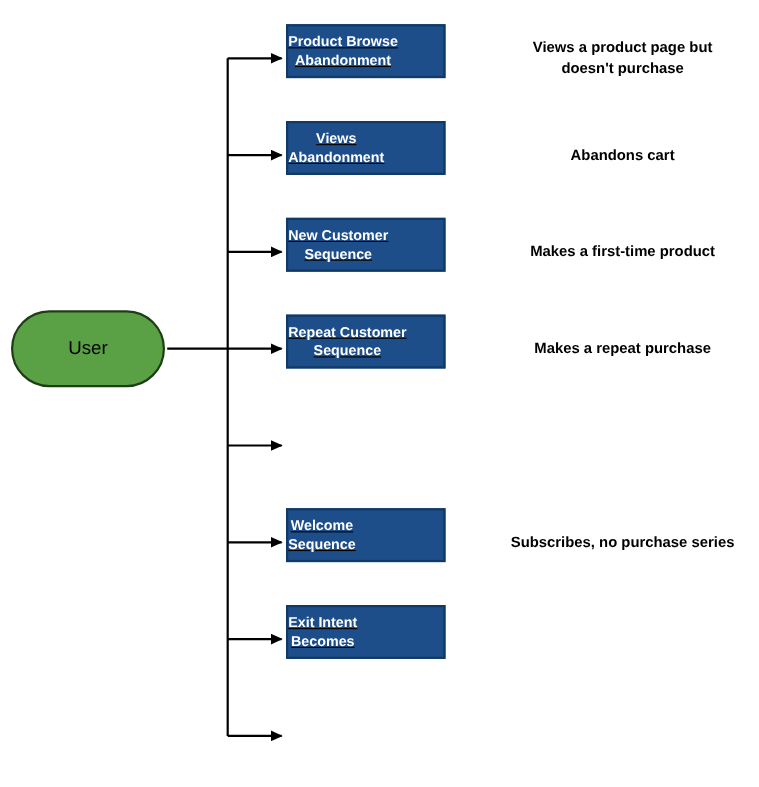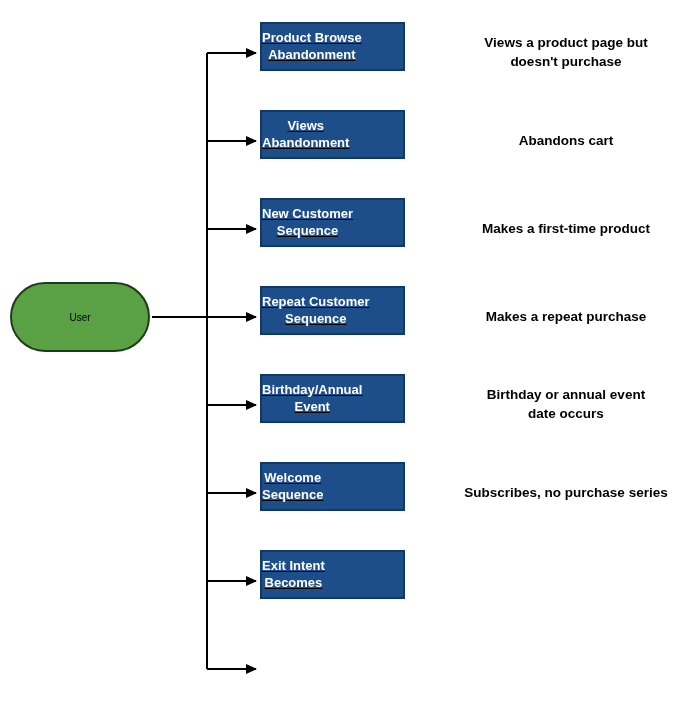--- a/index.html
+++ b/index.html
@@ -15,21 +15,21 @@
   html,body{width:690px;height:715px;background:#ffffff;overflow:hidden;}
   body{font-family:"Liberation Sans", sans-serif;position:relative;}
   .stage{position:absolute;left:0;top:0;width:690px;height:715px;}
   svg.wires{position:absolute;left:0;top:0;width:690px;height:715px;pointer-events:none;}
   svg.wires line{stroke:var(--line);stroke-width:2;}
   .arrowhead{fill:var(--line);}
   .user-node{
     position:absolute;left:10px;top:282px;width:140px;height:70px;
     background:var(--user-fill);border:2px solid var(--user-border);
     border-radius:35px;display:flex;align-items:center;justify-content:center;
-    font-size:10px;color:#000;
+    font-size:17px;color:#000;
   }
   .branch{position:absolute;left:0;width:690px;height:62px;}
   .box{
     position:absolute;left:260px;top:0;width:145px;height:49px;
     background:var(--box-fill);border:2px solid var(--box-border);
     display:flex;align-items:center;justify-content:flex-start;text-align:center;text-decoration:underline;
   }
   .box-label{
     color:var(--box-text);font-weight:bold;font-size:13px;line-height:1.3;
     white-space:pre-line;
@@ -95,28 +95,20 @@
   </div>
 
   <div class="branch r3">
     <div class="box">
       <span class="box-label">Repeat Customer
 Sequence</span>
     </div>
     <div class="desc">Makes a repeat purchase</div>
   </div>
 
-  <div class="branch r4">
-    <div class="box">
-      <span class="box-label">Birthday/Annual
-Event</span>
-    </div>
-    <div class="desc">Birthday or annual event
-date occurs</div>
-  </div>
 
   <div class="branch r5">
     <div class="box">
       <span class="box-label">Welcome
 Sequence</span>
     </div>
     <div class="desc">Subscribes, no purchase series</div>
   </div>
 
   <div class="branch r6">

